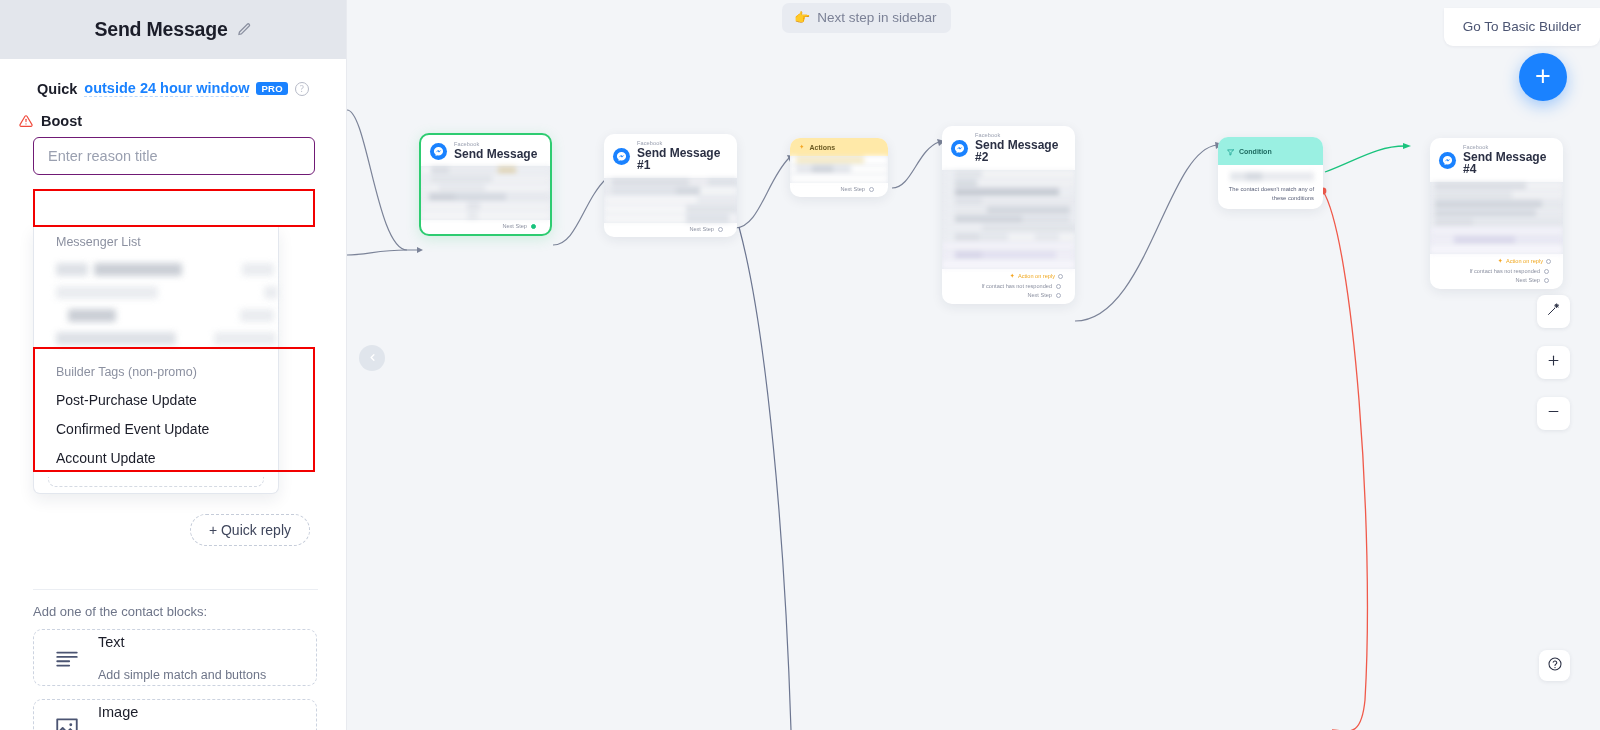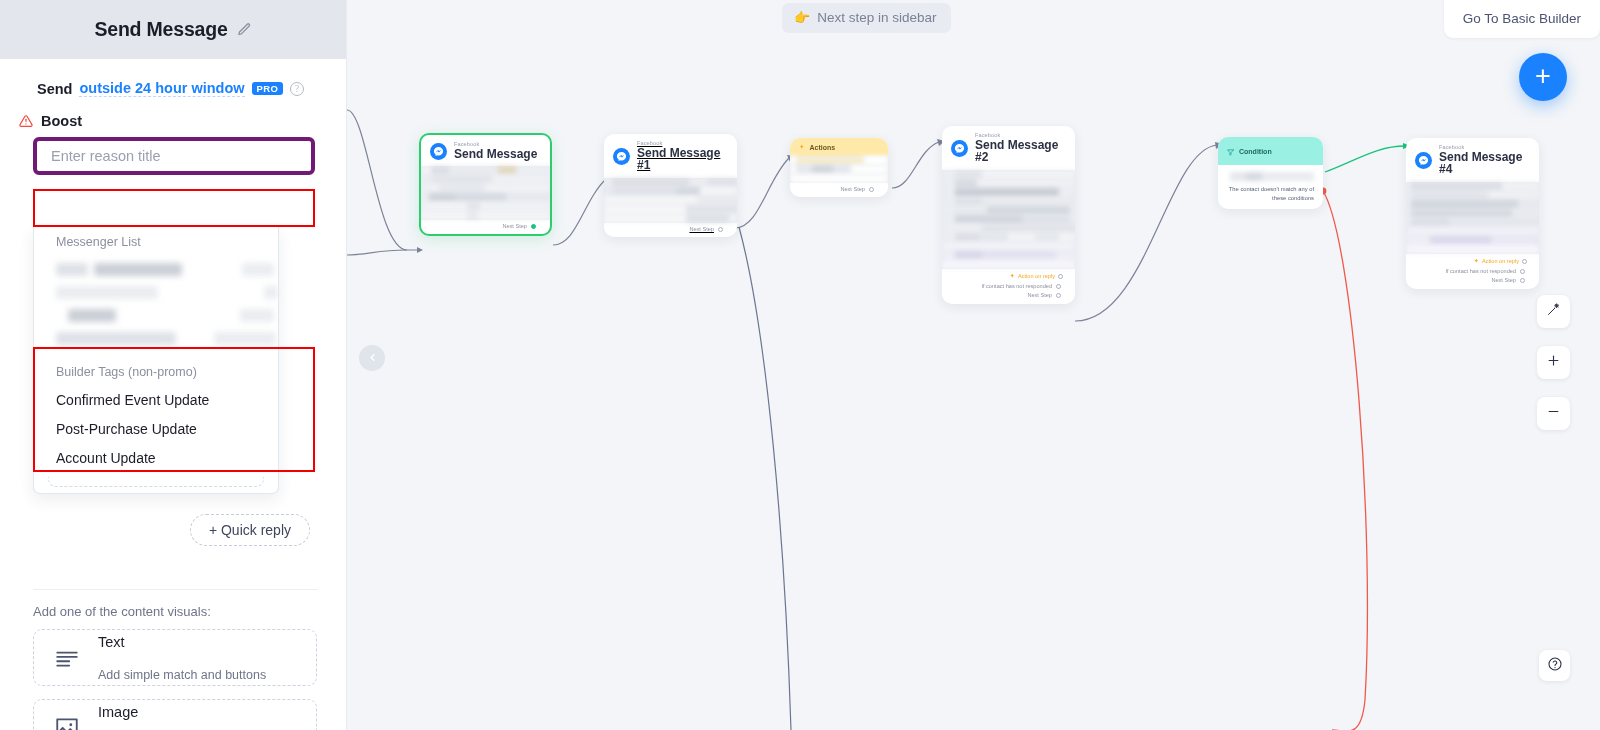--- a/index.html
+++ b/index.html
@@ -70,21 +70,21 @@
   .reason-label { font-size: 14.5px; font-weight: bold; color: #1b1d29; }
 
   
   .redbox { position: absolute; border: 2px solid #f20000; pointer-events: none; z-index: 30; }
   #redbox-input  { left: 33px;  top: 130px; width: 282px; height: 38px; }
   #redbox-tags   { left: 33px;  top: 288px; width: 282px; height: 125px; }
 
   .reason-input-wrap { padding: 8px 33px 0 33px; }
   .reason-input {
     width: 282px; height: 38px;
-    border: 4px solid #701a75; border-radius: 6px;
+    border: 1px solid #701a75; border-radius: 6px;
     background: #fff;
     font-size: 14.5px; color: #1b1d29;
     padding: 0 14px;
     outline: none;
     font-family: "Liberation Sans", sans-serif;
   }
   .reason-input::placeholder { color: #9aa0b0; }
 
   
   .dropdown {
@@ -165,21 +165,21 @@
     position: absolute; left: 435px; top: 3px;
     background: #e8ebf1; color: #7b8196;
     font-size: 13.5px;
     border-radius: 7px;
     padding: 7px 14px 8px 12px;
     display: flex; align-items: center; gap: 7px;
     z-index: 12; cursor: pointer;
   }
   .hand-emoji { font-size: 13px; }
   .basic-builder-btn {
-    position: absolute; right: 0px; top: 0px;
+    position: absolute; right: 0px; top: 8px;
     background: #fff; color: #4b5472;
     font-size: 13.5px;
     border-radius: 0 0 9px 9px;
     padding: 11px 19px 12px 19px;
     z-index: 12; cursor: pointer;
     box-shadow: 0 1px 3px rgba(30,40,70,.06);
   }
   .fab {
     position: absolute; right: 33px; top: 53px;
     width: 48px; height: 48px; border-radius: 50%;
@@ -283,21 +283,21 @@
       <span>
         <svg class="pencil-icon" viewBox="0 0 24 24" fill="none" stroke="currentColor" stroke-width="2" stroke-linecap="round" stroke-linejoin="round">
           <path d="M16.5 3.5a2.12 2.12 0 0 1 3 3L7 19l-4 1 1-4z"></path>
         </svg>
       </span>
     </div>
 
     <div class="sidebar-body">
 
       <div class="send-row">
-        <span class="send-label">Send</span>
+        <span class="send-label">Quick</span>
         <span class="send-link">outside 24 hour window</span>
         <span class="pro-badge">PRO</span>
         <span class="help-circle">?</span>
       </div>
 
       <div class="reason-row">
         <span>
           <svg class="warn-tri" viewBox="0 0 24 24" fill="none" stroke="#f04a3c" stroke-width="2" stroke-linecap="round" stroke-linejoin="round">
             <path d="M10.3 3.9 1.8 18.2A2 2 0 0 0 3.5 21.2h17a2 2 0 0 0 1.7-3L13.7 3.9a2 2 0 0 0-3.4 0z"></path>
             <line x1="12" y1="9" x2="12" y2="13"></line>
@@ -329,35 +329,35 @@
             <div class="blur-line bl2" style="width:48px;  margin-left:34px;"></div>
             <div class="blur-line bl3" style="width:34px;  margin-left:124px;"></div>
           </div>
           <div class="blur-row">
             <div class="blur-line bl" style="width:120px; margin-left:22px;"></div>
             <div class="blur-line bl3" style="width:62px;  margin-left:38px;"></div>
           </div>
         </div>
 
         <div class="dd-group-label">Builder Tags (non-promo)</div>
+        <div class="dd-item">Post-Purchase Update</div>
         <div class="dd-item">Confirmed Event Update</div>
-        <div class="dd-item">Post-Purchase Update</div>
         <div class="dd-item">Account Update</div>
 
         <div class="dd-tail"></div>
       </div>
 
       <div class="quickreply-wrap">
         <div class="quickreply-btn">+ Quick reply</div>
       </div>
 
       <div class="divider"></div>
 
       <div class="content-blocks">
-        <div class="cb-label">Add one of the content visuals:</div>
+        <div class="cb-label">Add one of the contact blocks:</div>
 
         <div class="cb-card">
           <span class="cb-icon">
             <svg viewBox="0 0 24 24" fill="none" stroke="currentColor" stroke-width="1.7" stroke-linecap="round">
               <line x1="3" y1="7" x2="21" y2="7"></line>
               <line x1="3" y1="11" x2="21" y2="11"></line>
               <line x1="3" y1="15" x2="14" y2="15"></line>
               <line x1="3" y1="19" x2="14" y2="19"></line>
             </svg>
           </span>
@@ -496,21 +496,21 @@
         <div class="nb-line" style="background:linear-gradient(90deg,#f4f5f7 0 36%,#e8eaee 36% 44%,#f3f4f6 44% 100%)"></div>
       </div>
       <div class="node-foot">
         <span class="foot-row">
           <span>Next Step</span>
           <span class="port green"></span>
         </span>
       </div>
     </div>
 
-    <div class="node" style="left:257px; top:134px; width:133px;text-decoration:underline;">
+    <div class="node" style="left:257px; top:134px; width:133px;">
       <div class="node-head">
         <span class="msgr-icon">
           <svg viewBox="0 0 24 24" fill="currentColor">
               <path d="M12 2C6.5 2 2 6.1 2 11.2c0 2.9 1.4 5.4 3.7 7.1V22l3.4-1.9c.9.2 1.9.4 2.9.4 5.5 0 10-4.1 10-9.3S17.5 2 12 2zm1 12.2-2.5-2.7-4.9 2.7 5.4-5.7 2.6 2.6 4.8-2.6-5.4 5.7z"></path>
             </svg>
         </span>
         <span class="node-titles">
           <span class="node-kicker">Facebook</span>
           <span class="node-title">Send Message #1</span>
         </span>
@@ -598,21 +598,21 @@
           </svg>
         </span>
         <span class="lbl">Condition</span>
       </div>
       <div class="cond-body">
         <div class="nb-line" style="background:linear-gradient(90deg,#fff 0 4%,#e4e7ec 4% 22%,#d6dae1 22% 40%,#e9ebef 40% 100%)"></div>
         <div class="cond-text">The contact doesn't match any of these conditions</div>
       </div>
     </div>
 
-    <div class="node" style="left:1059px; top:138px; width:133px;">
+    <div class="node" style="left:1083px; top:138px; width:133px;">
       <div class="node-head">
         <span class="msgr-icon">
           <svg viewBox="0 0 24 24" fill="currentColor">
               <path d="M12 2C6.5 2 2 6.1 2 11.2c0 2.9 1.4 5.4 3.7 7.1V22l3.4-1.9c.9.2 1.9.4 2.9.4 5.5 0 10-4.1 10-9.3S17.5 2 12 2zm1 12.2-2.5-2.7-4.9 2.7 5.4-5.7 2.6 2.6 4.8-2.6-5.4 5.7z"></path>
             </svg>
         </span>
         <span class="node-titles">
           <span class="node-kicker">Facebook</span>
           <span class="node-title">Send Message #4</span>
         </span>

